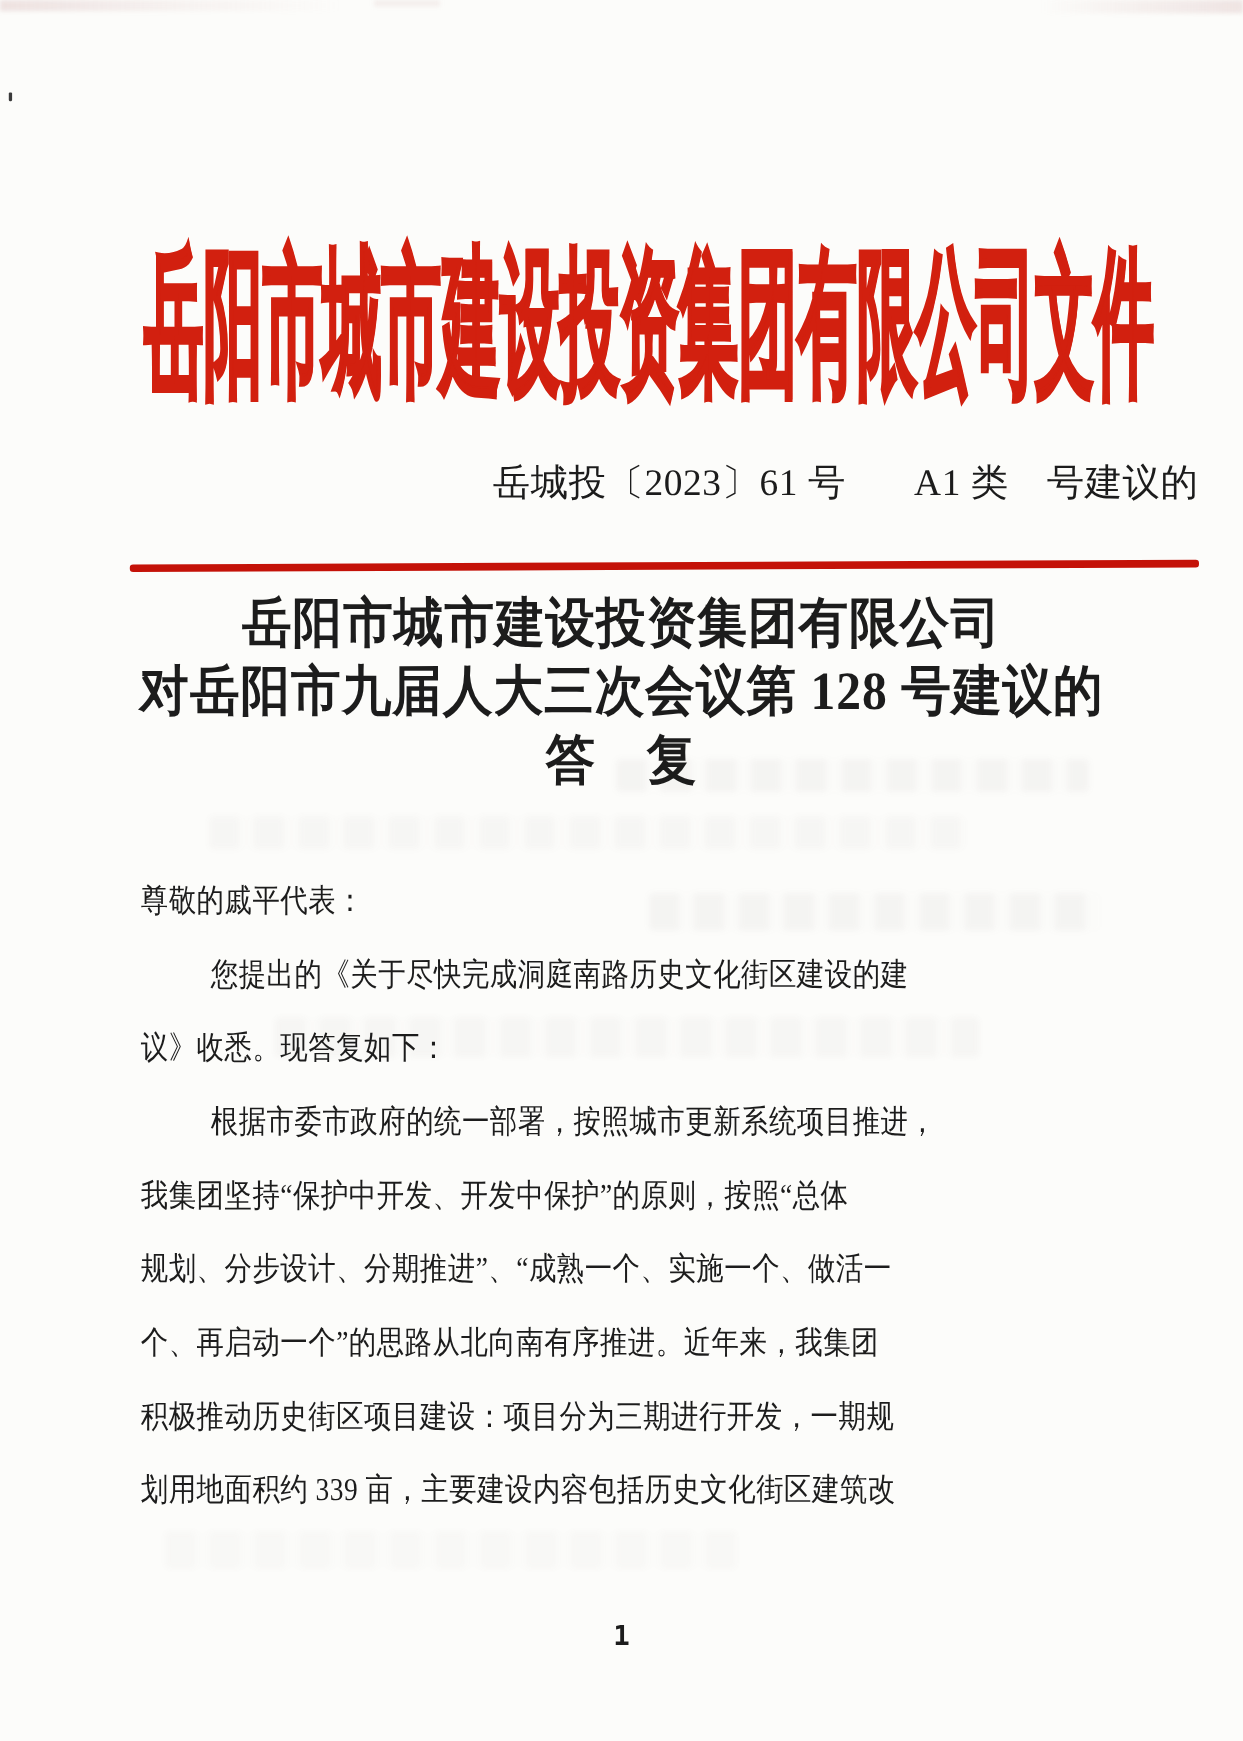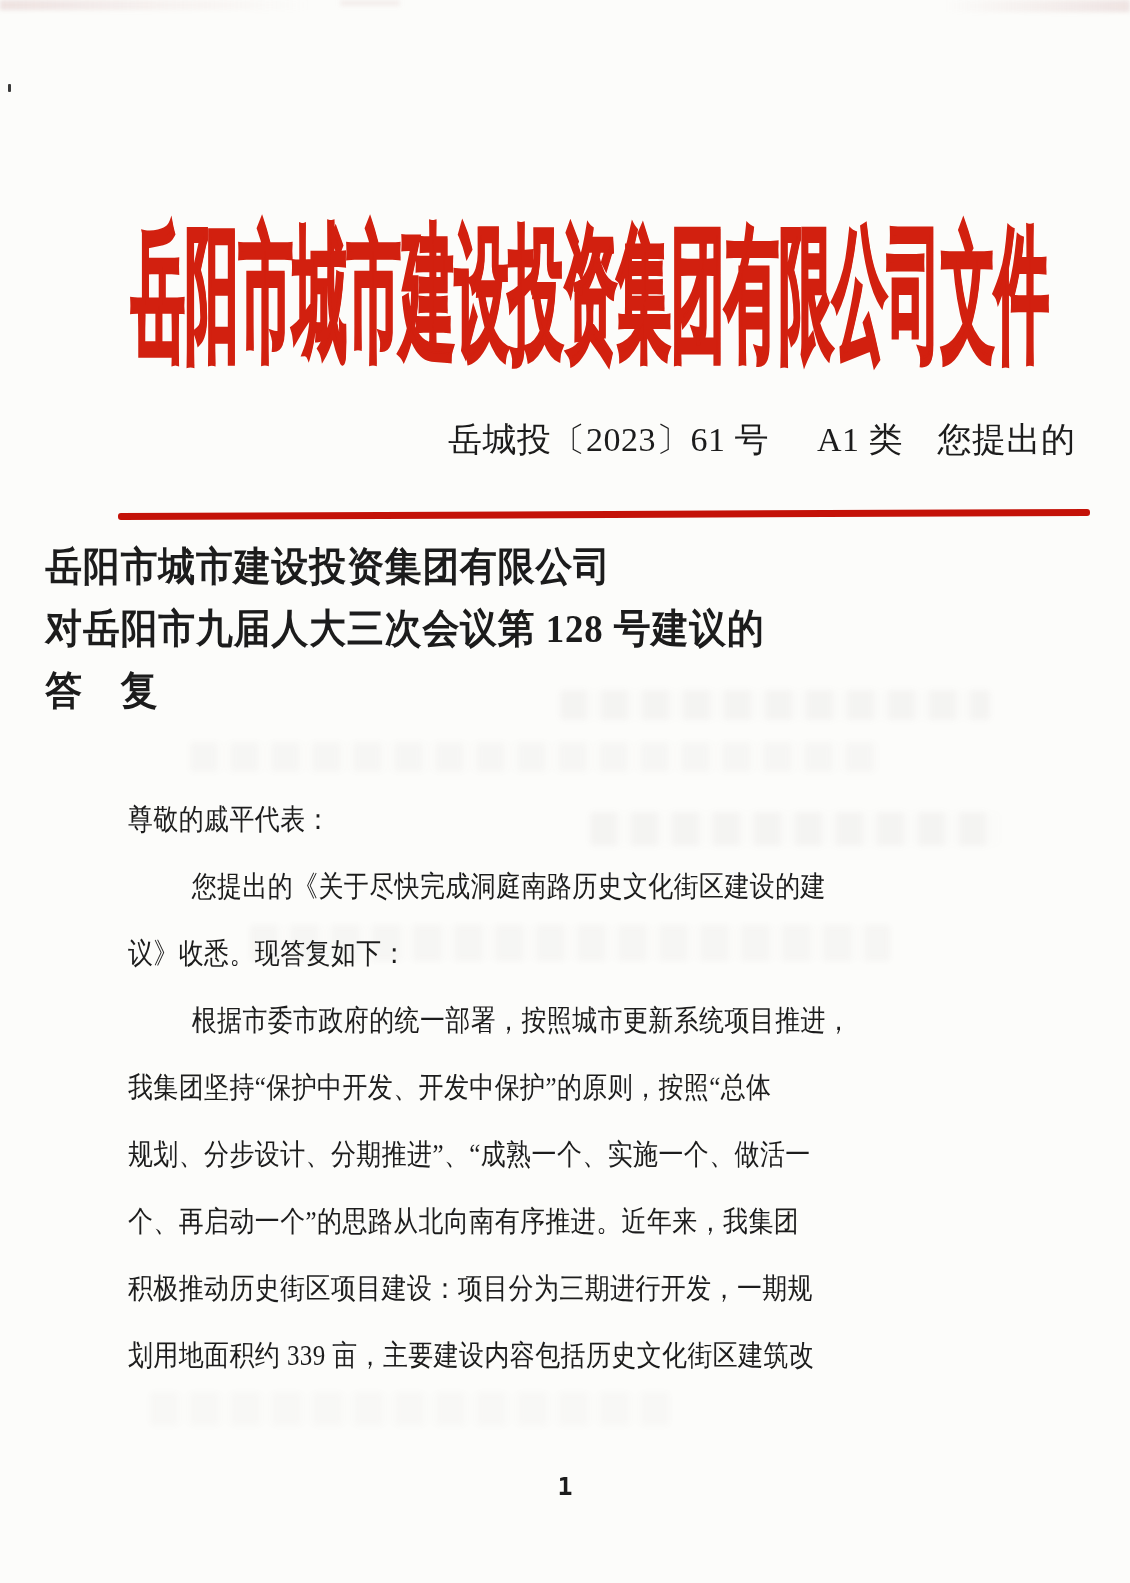--- a/index.html
+++ b/index.html
@@ -52,39 +52,39 @@
     transform: scaleY(2.7);
     transform-origin: center 50%;
     line-height: 54px;
     -webkit-text-stroke: 1.6px currentColor;
     text-shadow: 0.5px 0 0 currentColor;
   }
 
   
   .docnum-row {
     position: absolute; left: 448px; top: 418px;
-    display: flex; gap: 48px; align-items: center;
+    display: flex; gap: 62px; align-items: center;
     font-size: 34px; line-height: 44px;
     white-space: nowrap;
     letter-spacing: 0.5px;
   }
 
   
   .red-rule {
     position: absolute; left: 118px; top: 511px;
     width: 972px; height: 7px;
     transform: rotate(-0.25deg);
     border-radius: 3px;
   }
 
   
   .doc-title {
     position: absolute; left: 0; top: 536px; width: 1130px;
-    font-weight: 900;
-    font-size: 40px; line-height: 62px;
+    text-align: center; font-weight: 900;
+    font-size: 49px; line-height: 62px;
     letter-spacing: 1px;
   }
   .doc-title .t-line { display: block; white-space: nowrap; transform: scaleX(0.92); transform-origin: center; }
 
   
   .body-text {
     position: absolute; left: 128px; top: 786px; width: 940px;
     font-size: 29px; line-height: 67px;
     letter-spacing: 0.5px;
   }
@@ -113,21 +113,21 @@
   <div class="bleed b1"></div>
   <div class="bleed b2"></div>
   <div class="bleed b3"></div>
   <div class="bleed b4"></div>
   <div class="bleed b5"></div>
 
   <div class="letterhead" id="letterhead" style="color: rgb(210, 32, 15);">岳阳市城市建设投资集团有限公司文件</div>
 
   <div class="docnum-row">
     <span>岳城投〔2023〕61 号</span>
-    <span>A1 类　您提出的</span>
+    <span>A1 类　号建议的</span>
   </div>
 
   <div class="red-rule" id="red-rule" style="background: rgb(196, 18, 8);"></div>
 
   <div class="doc-title">
     <span class="t-line">岳阳市城市建设投资集团有限公司</span>
     <span class="t-line">对岳阳市九届人大三次会议第 128 号建议的</span>
     <span class="t-line">答　复</span>
   </div>
 

